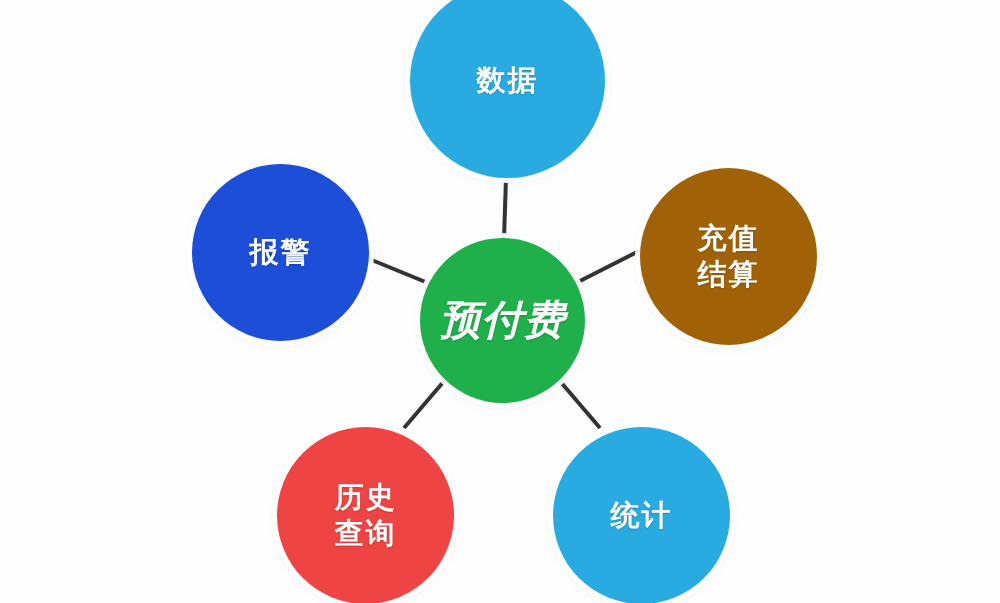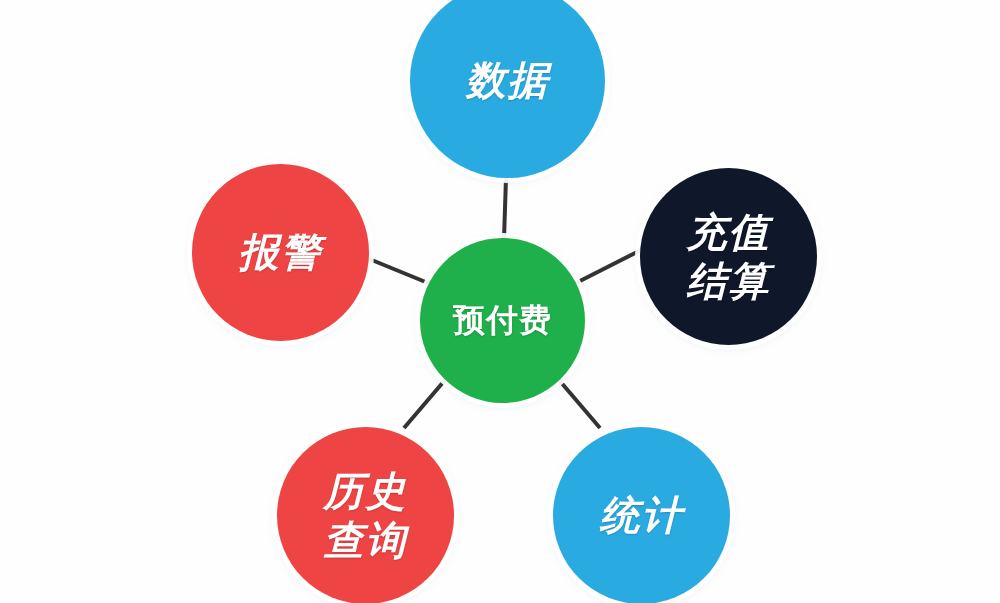--- a/index.html
+++ b/index.html
@@ -43,29 +43,29 @@
     font-weight: bold;
     letter-spacing: 2px;
     text-shadow: 0 1px 2px rgba(0,0,0,0.18);
     line-height: 1.22;
     white-space: nowrap;
   }
   .spoke {
     background: #29abe2;
   }
   .spoke .line {
-    font-size: 40px;
-    font-style: italic;
+    font-size: 29px;
   }
   .hub {
     background: #1fb04c;
   }
   .hub .line {
-    font-size: 32px;
+    font-size: 41px;
     letter-spacing: 1px;
+    font-style: italic;
   }
   
   #node-data-collection   { left: 410px; top: -17px;  width: 195px; height: 195px; }
   #node-recharge         { left: 640px; top: 168px;  width: 177px; height: 177px; }
   #node-statistics       { left: 553px; top: 427px;  width: 177px; height: 177px; }
   #node-history          { left: 277px; top: 427px;  width: 177px; height: 177px; }
   #node-alarm            { left: 192px; top: 164px;  width: 177px; height: 177px; }
   #node-hub              { left: 420px; top: 238px;  width: 165px; height: 165px; }
 </style>
 </head>
@@ -79,35 +79,35 @@
     <line x1="576" y1="283" x2="641" y2="250" stroke="#333333" stroke-width="4" stroke-linecap="butt"></line>
     <line x1="559" y1="380" x2="600" y2="428" stroke="#333333" stroke-width="4" stroke-linecap="butt"></line>
     <line x1="445" y1="380" x2="404" y2="428" stroke="#333333" stroke-width="4" stroke-linecap="butt"></line>
     <line x1="428" y1="283" x2="362" y2="256" stroke="#333333" stroke-width="4" stroke-linecap="butt"></line>
   </svg>
 
   <div class="node spoke" id="node-data-collection" style="background: rgb(41, 171, 226);">
     <span class="line">数据</span>
   </div>
 
-  <div class="node spoke" id="node-recharge" style="background: #0f172a;">
+  <div class="node spoke" id="node-recharge" style="background: #a16207;">
     <span class="line">充值</span>
     <span class="line">结算</span>
   </div>
 
   <div class="node spoke" id="node-statistics" style="background: rgb(41, 171, 226);">
     <span class="line">统计</span>
   </div>
 
   <div class="node spoke" id="node-history" style="background: #ef4444;">
     <span class="line">历史</span>
     <span class="line">查询</span>
   </div>
 
-  <div class="node spoke" id="node-alarm" style="background: #ef4444;">
+  <div class="node spoke" id="node-alarm" style="background: #1d4ed8;">
     <span class="line">报警</span>
   </div>
 
   <div class="node hub" id="node-hub" style="background: rgb(31, 176, 76);">
     <span class="line">预付费</span>
   </div>
 
 </div>
 
 </body></html>

